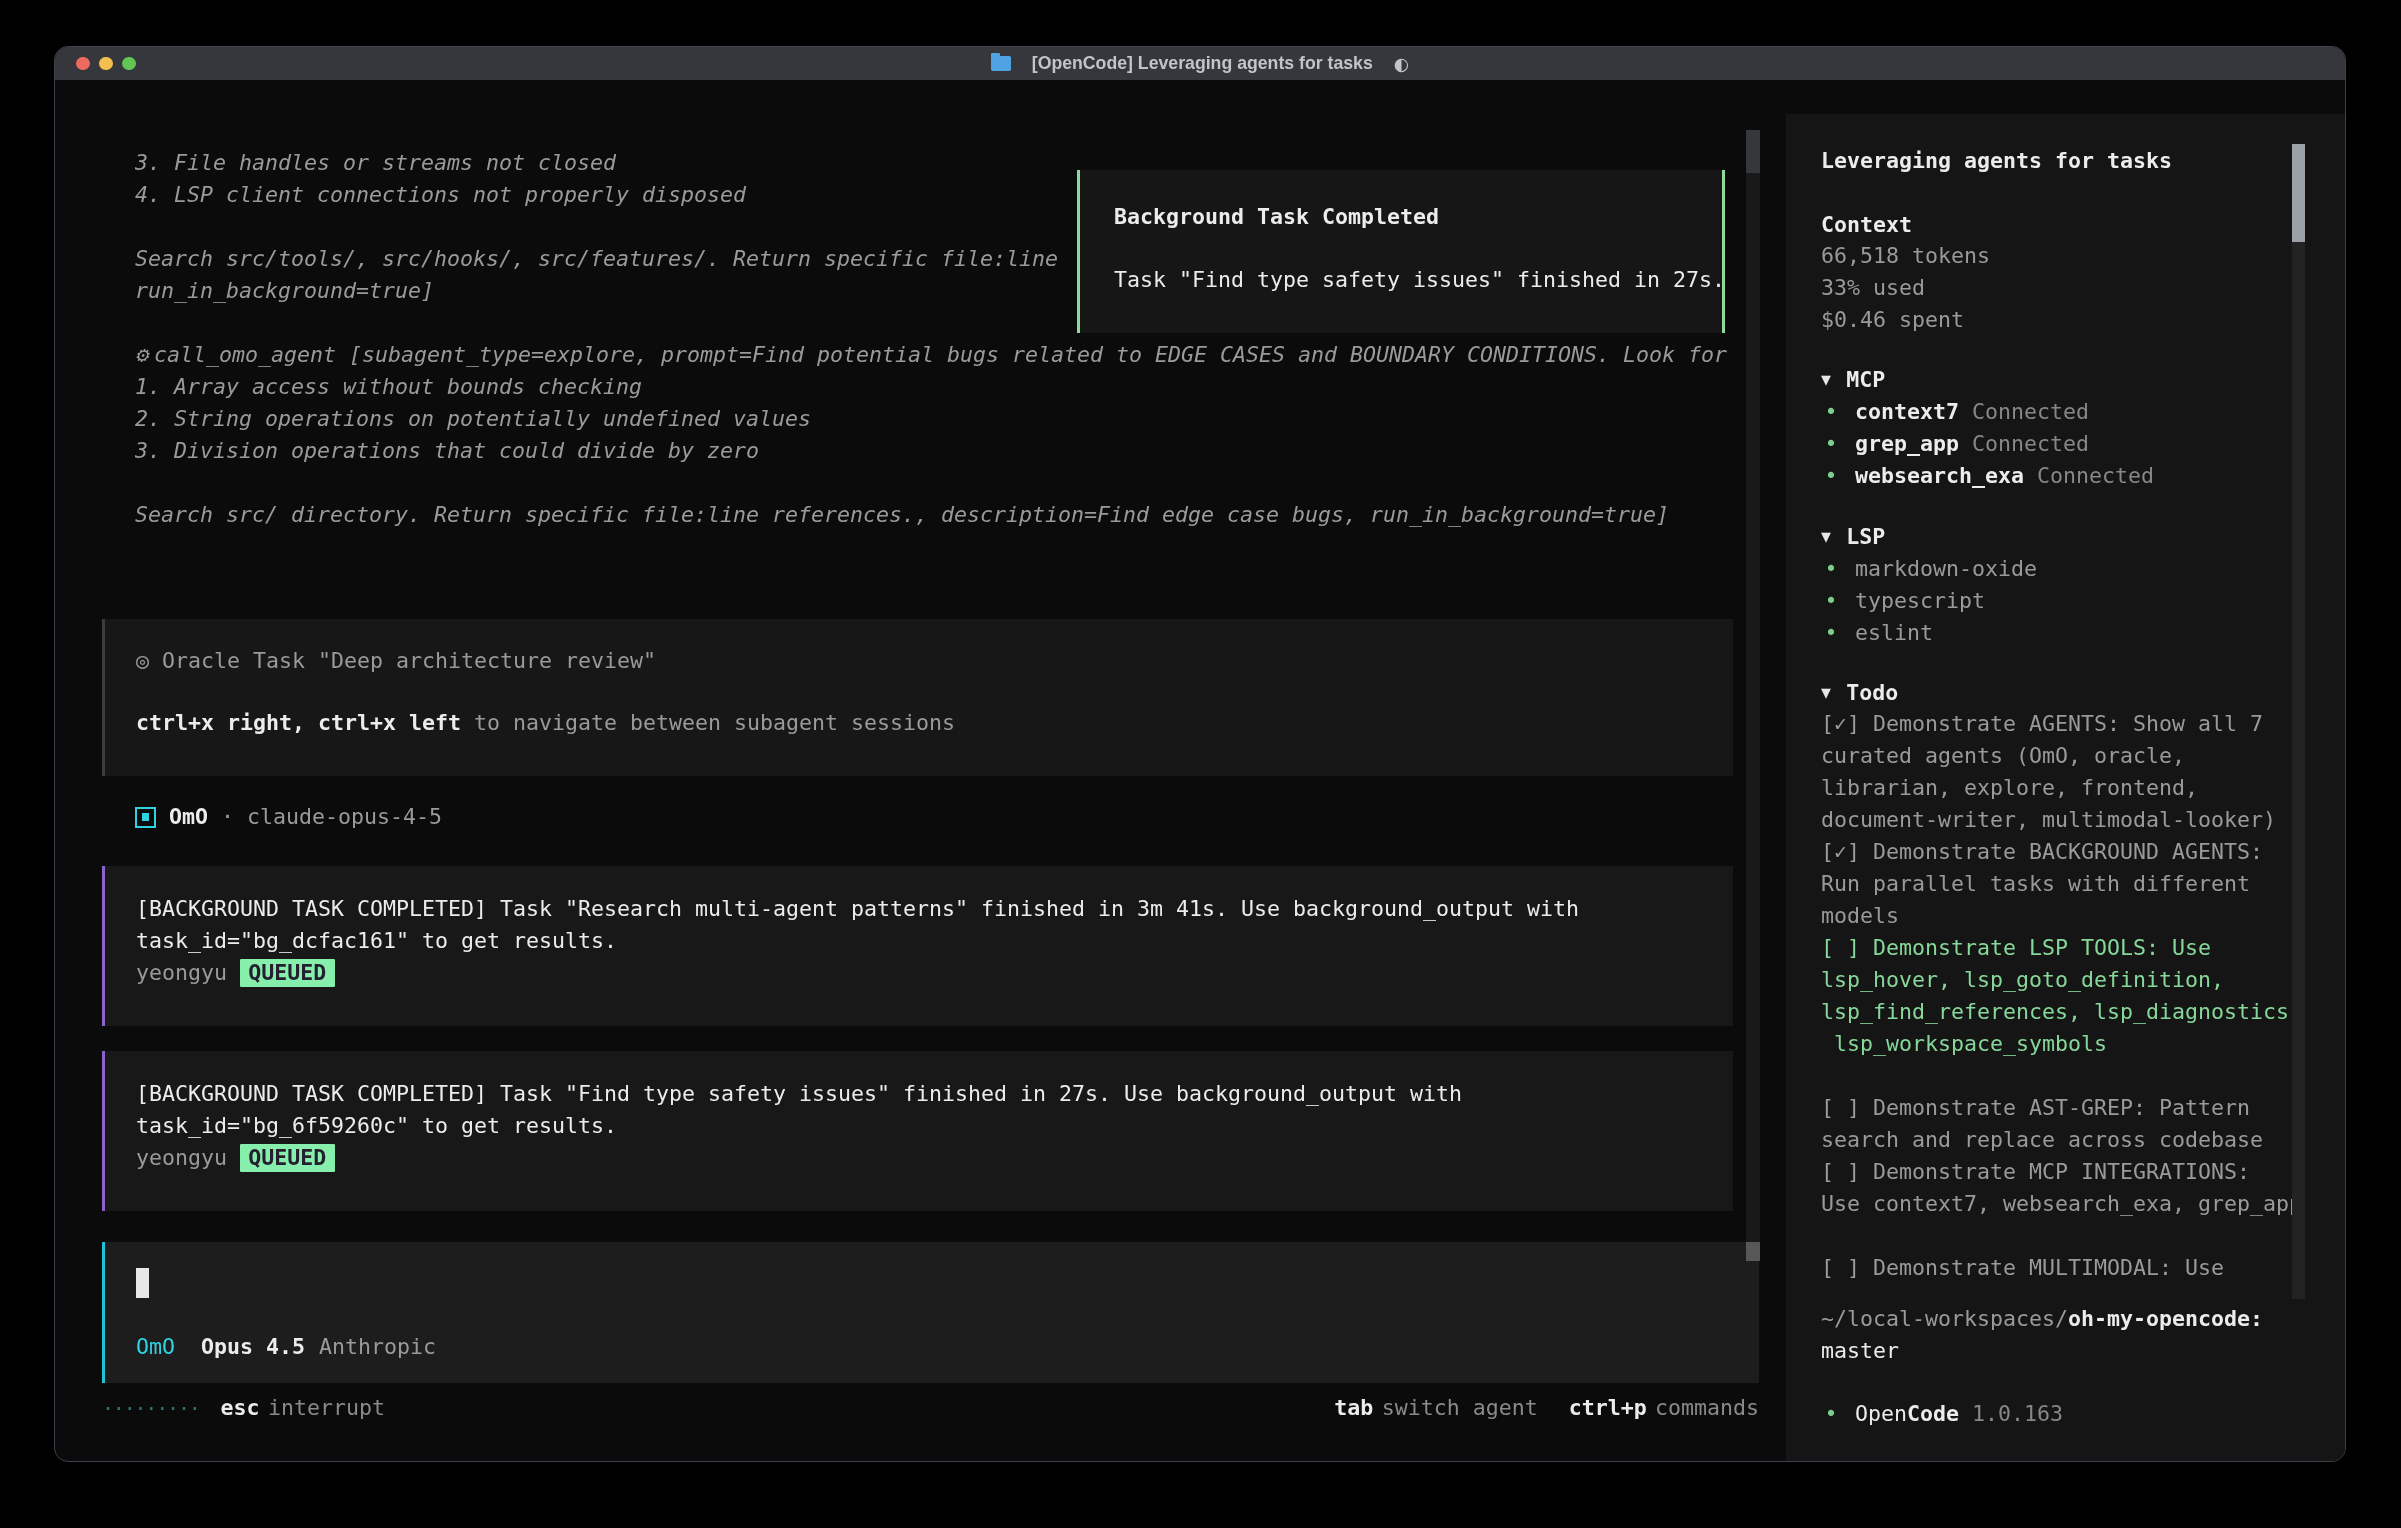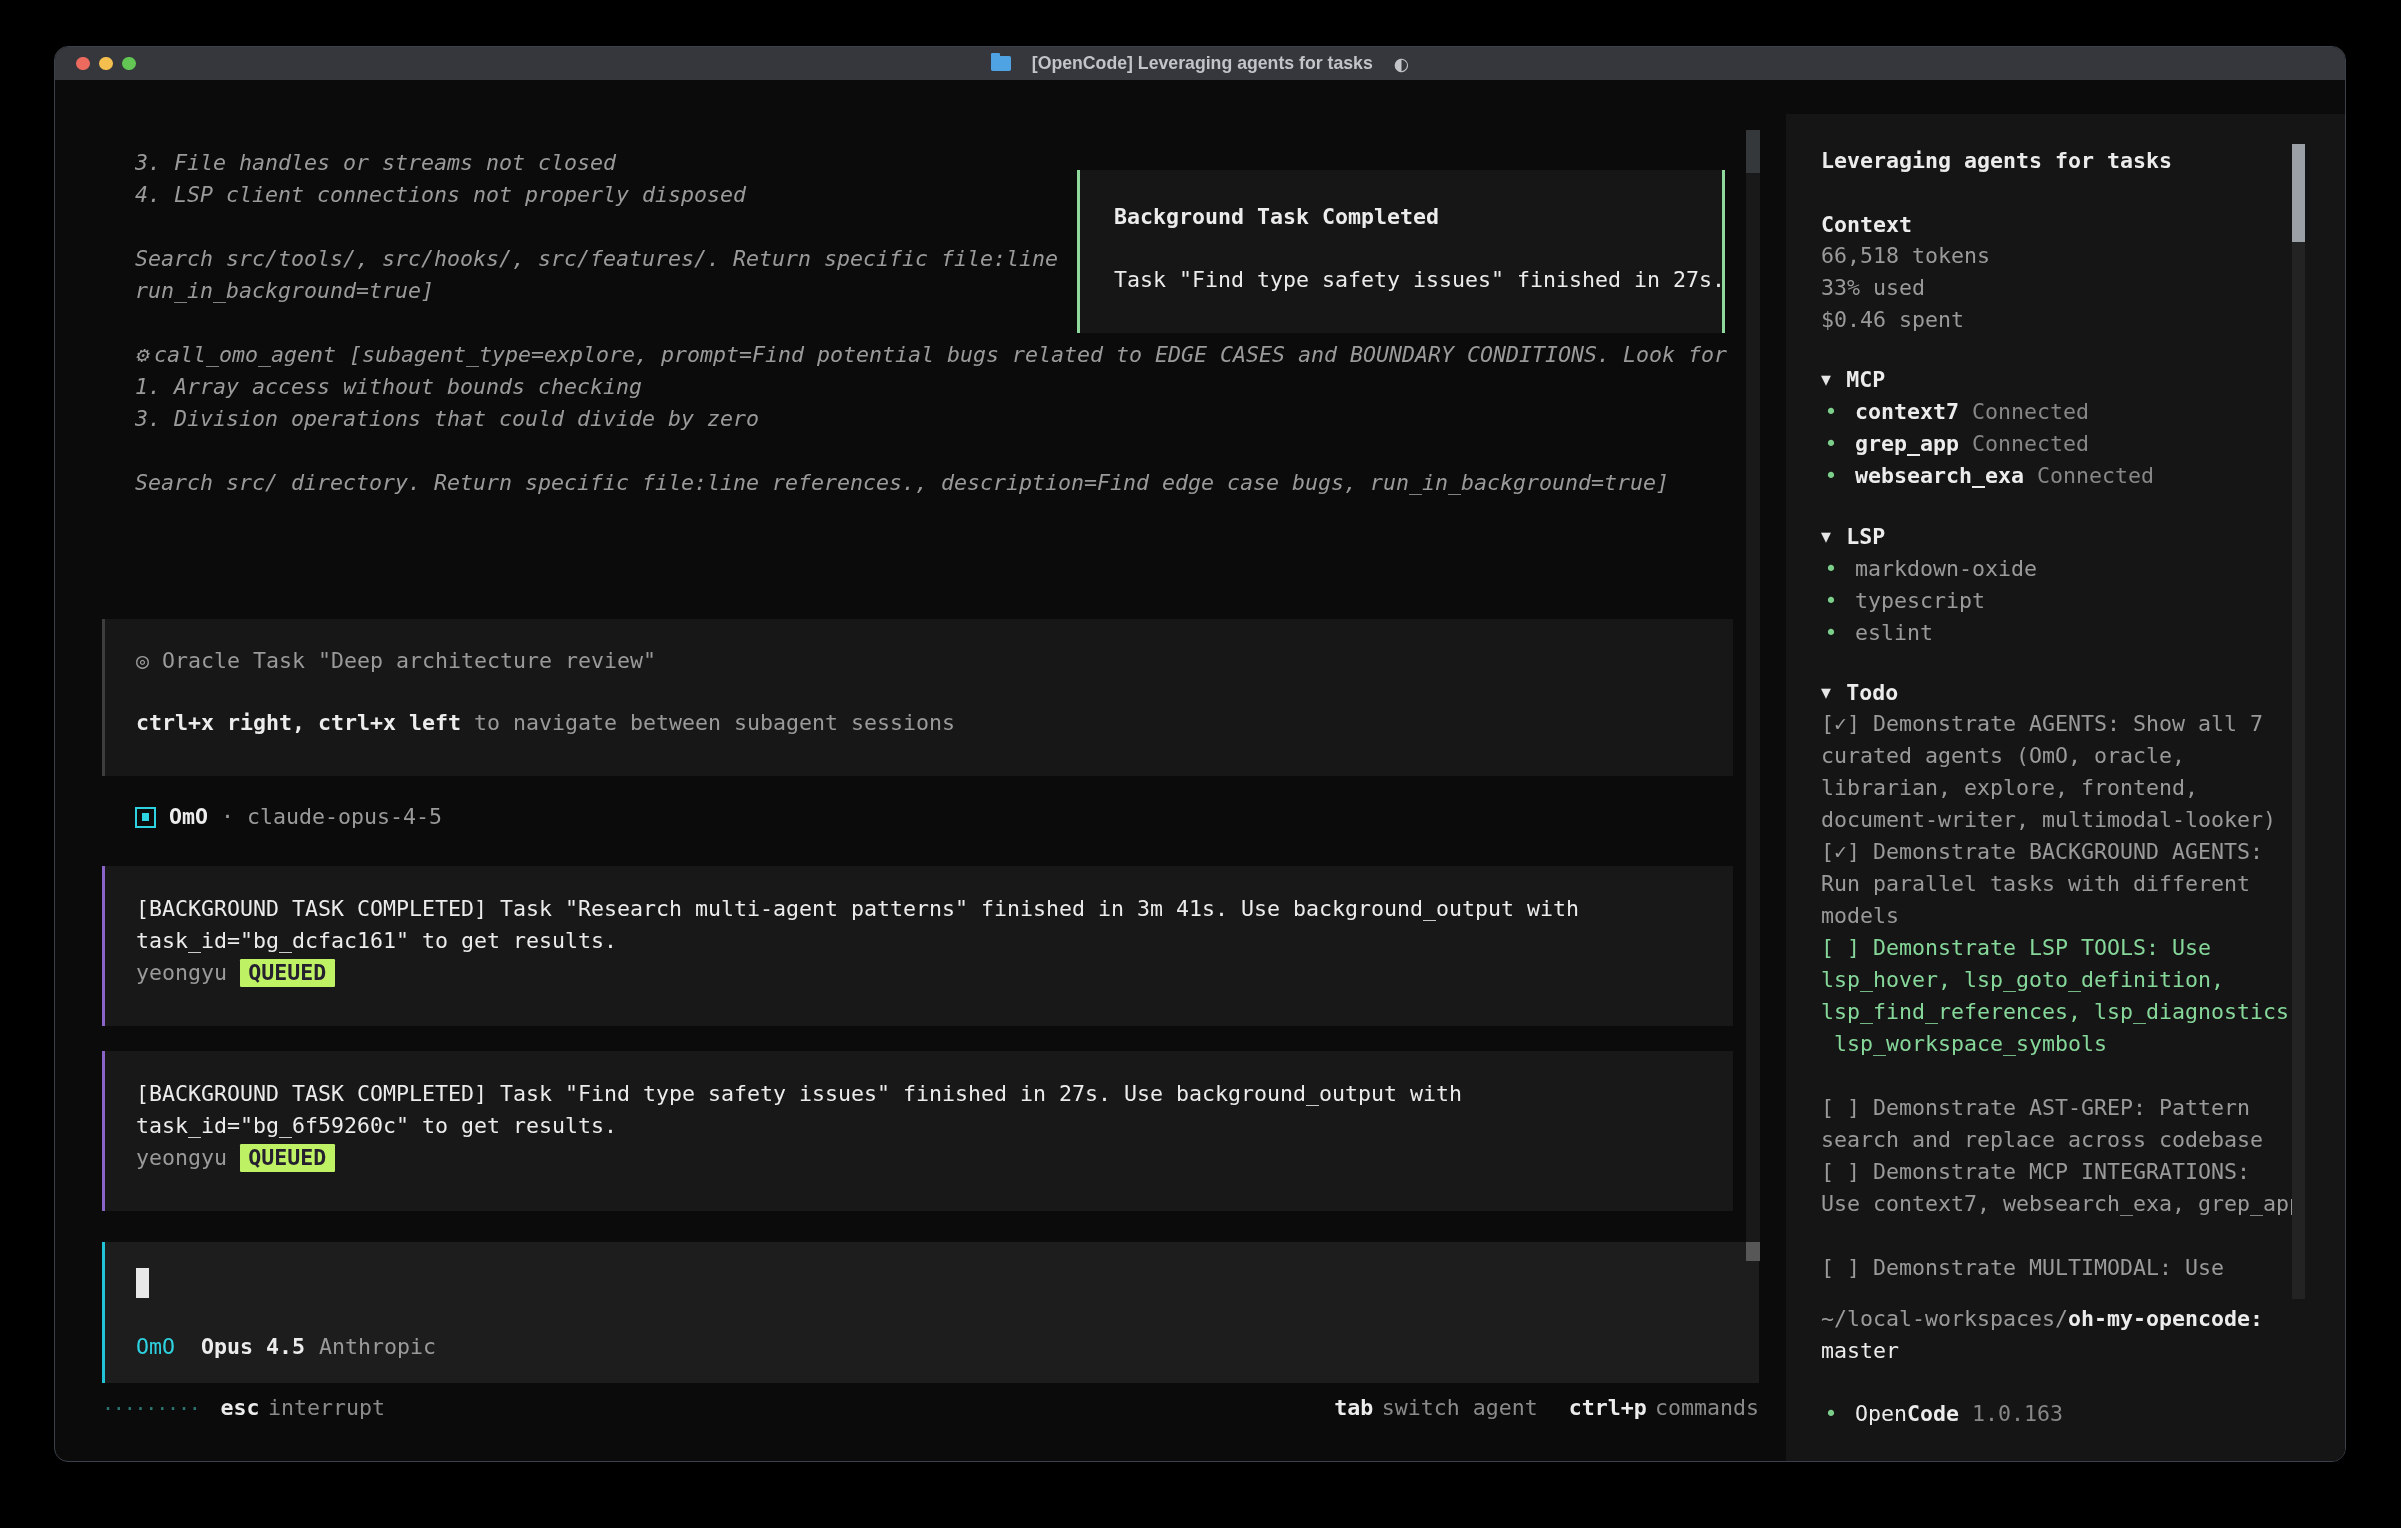--- a/index.html
+++ b/index.html
@@ -35,21 +35,21 @@
   .oracle .hint{margin-top:30px;}
 
   .agent-header{position:absolute;left:80px;top:721px;height:32px;display:flex;align-items:center;gap:13px;}
   .omo-icon{width:21px;height:21px;border:2.4px solid #2ed3e2;box-sizing:border-box;display:flex;align-items:center;justify-content:center;background:#0b0b0b;}
   .omo-icon i{width:7.7px;height:8.9px;background:#2ed3e2;display:block;}
 
   .msg{position:absolute;left:47px;width:1631px;height:160px;background:#181818;border-left:3.5px solid #8a64c8;
     box-sizing:border-box;padding:26.6px 0 0 31px;}
   .msg1{top:786px}.msg2{top:971px}
   .author-row{display:flex;align-items:center;gap:13px;height:32px;}
-  .badge{background:#bef264;color:#241f2e;font-weight:bold;padding:0 8.3px;border-radius:1.2px;display:inline-block;line-height:28px;}
+  .badge{background:#86efac;color:#241f2e;font-weight:bold;padding:0 8.3px;border-radius:1.2px;display:inline-block;line-height:28px;}
 
   .inputbox{position:absolute;left:47px;top:1162px;width:1657px;height:141px;background:#1d1d1d;
     border-left:3.5px solid #22c3d6;box-sizing:border-box;padding:26px 0 0 31px;}
   .cursor{width:13px;height:29.5px;background:#e8e8e8;}
   .modelrow{margin-top:33px;display:flex;gap:0;}
   .modelrow .m-agent{color:#2ed3e2;margin-right:26px;}
   .modelrow .m-name{color:#ececec;font-weight:bold;margin-right:14px;}
 
   .statusbar{position:absolute;left:47px;top:1312px;width:1657px;height:31px;display:flex;align-items:center;justify-content:space-between;}
   .sb-left,.sb-right{display:flex;align-items:center;}
@@ -97,20 +97,21 @@
 
       <div class="log g">
         <div class="ln">3. File handles or streams not closed</div>
         <div class="ln">4. LSP client connections not properly disposed</div>
         <div class="ln"></div>
         <div class="ln">Search src/tools/, src/hooks/, src/features/. Return specific file:line</div>
         <div class="ln">run_in_background=true]</div>
         <div class="ln"></div>
         <div class="ln"><span class="gear">⚙</span><span>call_omo_agent [subagent_type=explore, prompt=Find potential bugs related to EDGE CASES and BOUNDARY CONDITIONS. Look for</span></div>
         <div class="ln">1. Array access without bounds checking</div>
+        <div class="ln">2. String operations on potentially undefined values</div>
         <div class="ln">3. Division operations that could divide by zero</div>
         <div class="ln"></div>
         <div class="ln">Search src/ directory. Return specific file:line references., description=Find edge case bugs, run_in_background=true]</div>
       </div>
 
       <div class="toast">
         <div class="ln w b">Background Task Completed</div>
         <div class="ln w body">Task "Find type safety issues" finished in 27s.</div>
       </div>
 

